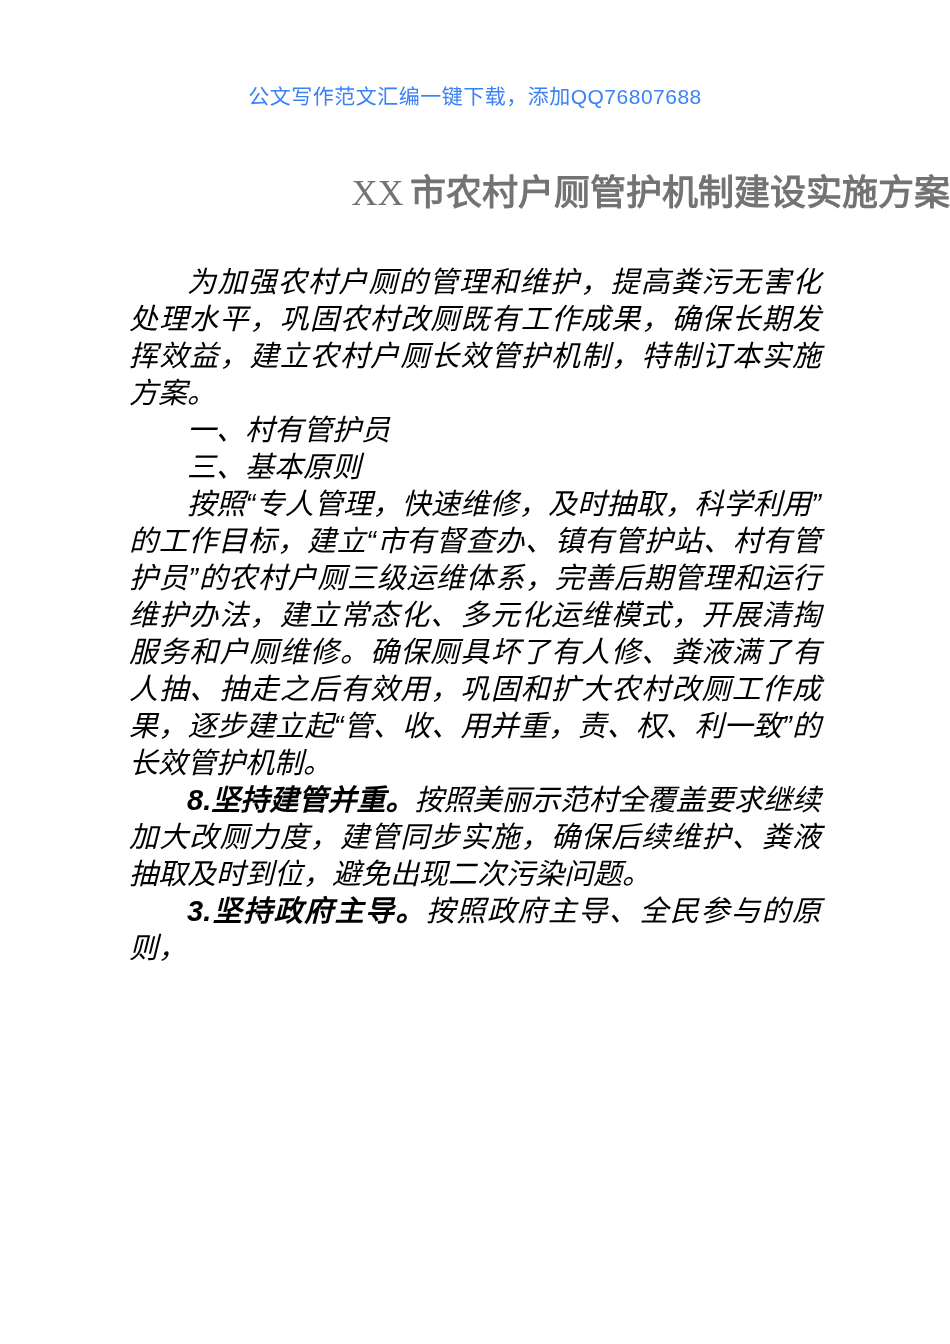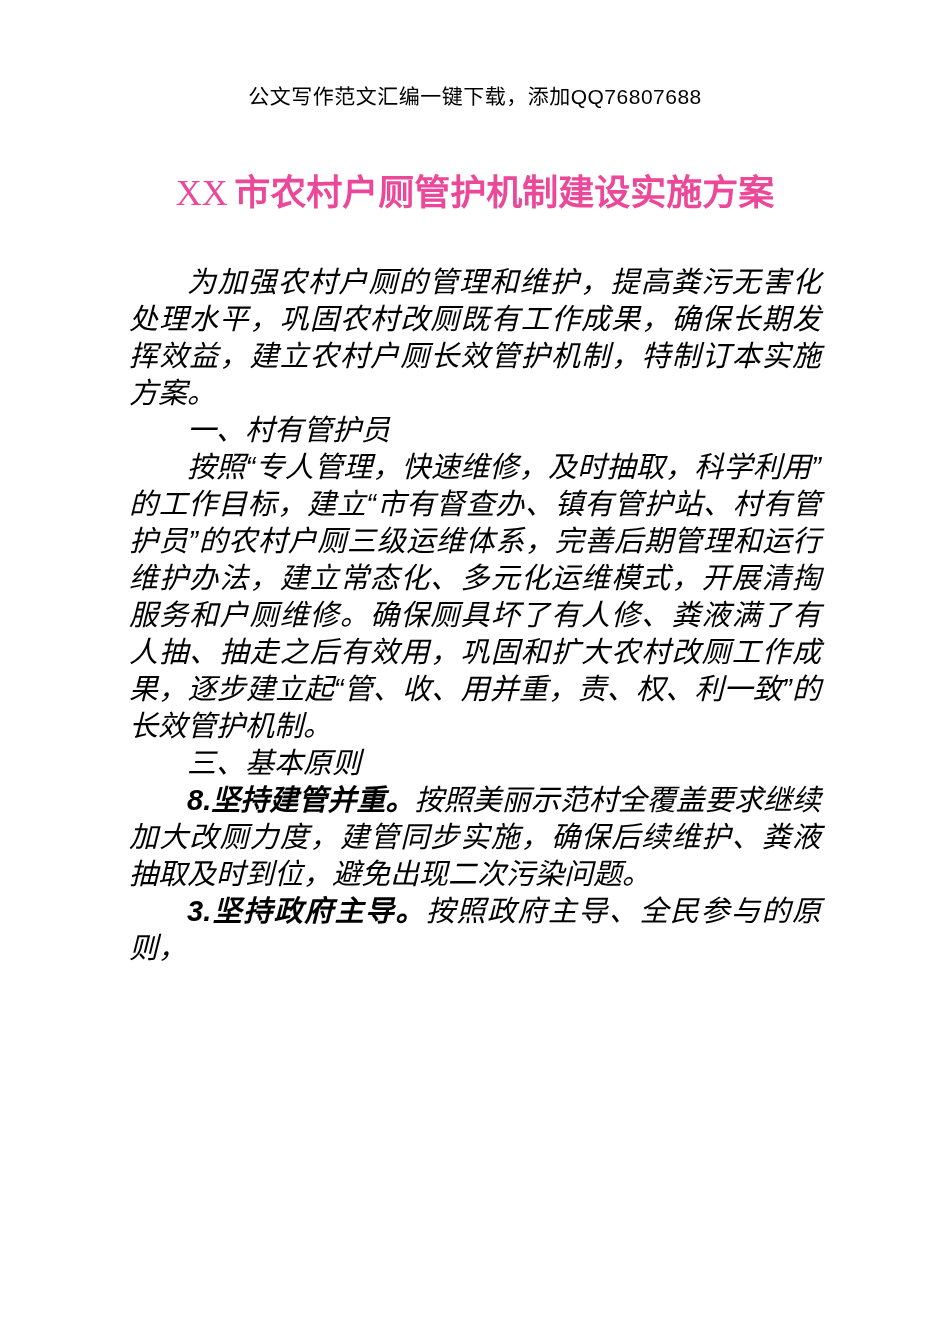--- a/index.html
+++ b/index.html
@@ -23,25 +23,25 @@
   .notice {
     padding-top: 84px;
     text-align: center;
     font-size: 21px;
     line-height: 26px;
     font-weight: 500;
     letter-spacing: 0.5px;
   }
   .doc-title {
     margin-top: 60px;
-    text-align: center;
+    text-align: right;
     font-size: 36px;
     line-height: 46px;
     font-weight: bold;
-    color: #ec4899;
+    color: #737373;
     white-space: nowrap;
   }
   .doc-title .latin {
     font-family: "Liberation Serif", serif;
     font-weight: normal;
     margin-right: 0.18em;
   }
   .content {
     margin: 48px auto 0 auto;
     width: 692px;
@@ -59,29 +59,29 @@
   }
   .content p b {
     font-weight: bold;
   }
 </style>
 </head>
 <body>
 
 <div class="page">
 
-  <div class="notice" style="color: #000000;">公文写作范文汇编一键下载，添加QQ76807688</div>
+  <div class="notice" style="color: #3b82f6;">公文写作范文汇编一键下载，添加QQ76807688</div>
 
   <div class="doc-title">
     <span class="latin">XX</span><span>市农村户厕管护机制建设实施方案</span>
   </div>
 
   <div class="content">
 
   <p>为加强农村户厕的管理和维护，提高粪污无害化处理水平，巩固农村改厕既有工作成果，确保长期发挥效益，建立农村户厕长效管护机制，特制订本实施方案。</p>
       <p>一、村有管护员</p>
+      <p>三、基本原则</p>
       <p>按照“专人管理，快速维修，及时抽取，科学利用”的工作目标，建立“市有督查办、镇有管护站、村有管护员”的农村户厕三级运维体系，完善后期管理和运行维护办法，建立常态化、多元化运维模式，开展清掏服务和户厕维修。确保厕具坏了有人修、粪液满了有人抽、抽走之后有效用，巩固和扩大农村改厕工作成果，逐步建立起“管、收、用并重，责、权、利一致”的长效管护机制。</p>
-      <p>三、基本原则</p>
       <p><b>8.坚持建管并重。</b>按照美丽示范村全覆盖要求继续加大改厕力度，建管同步实施，确保后续维护、粪液抽取及时到位，避免出现二次污染问题。</p>
       <p><b>3.坚持政府主导。</b>按照政府主导、全民参与的原则，</p>
     </div>
 
 </div>
 
 </body></html>

